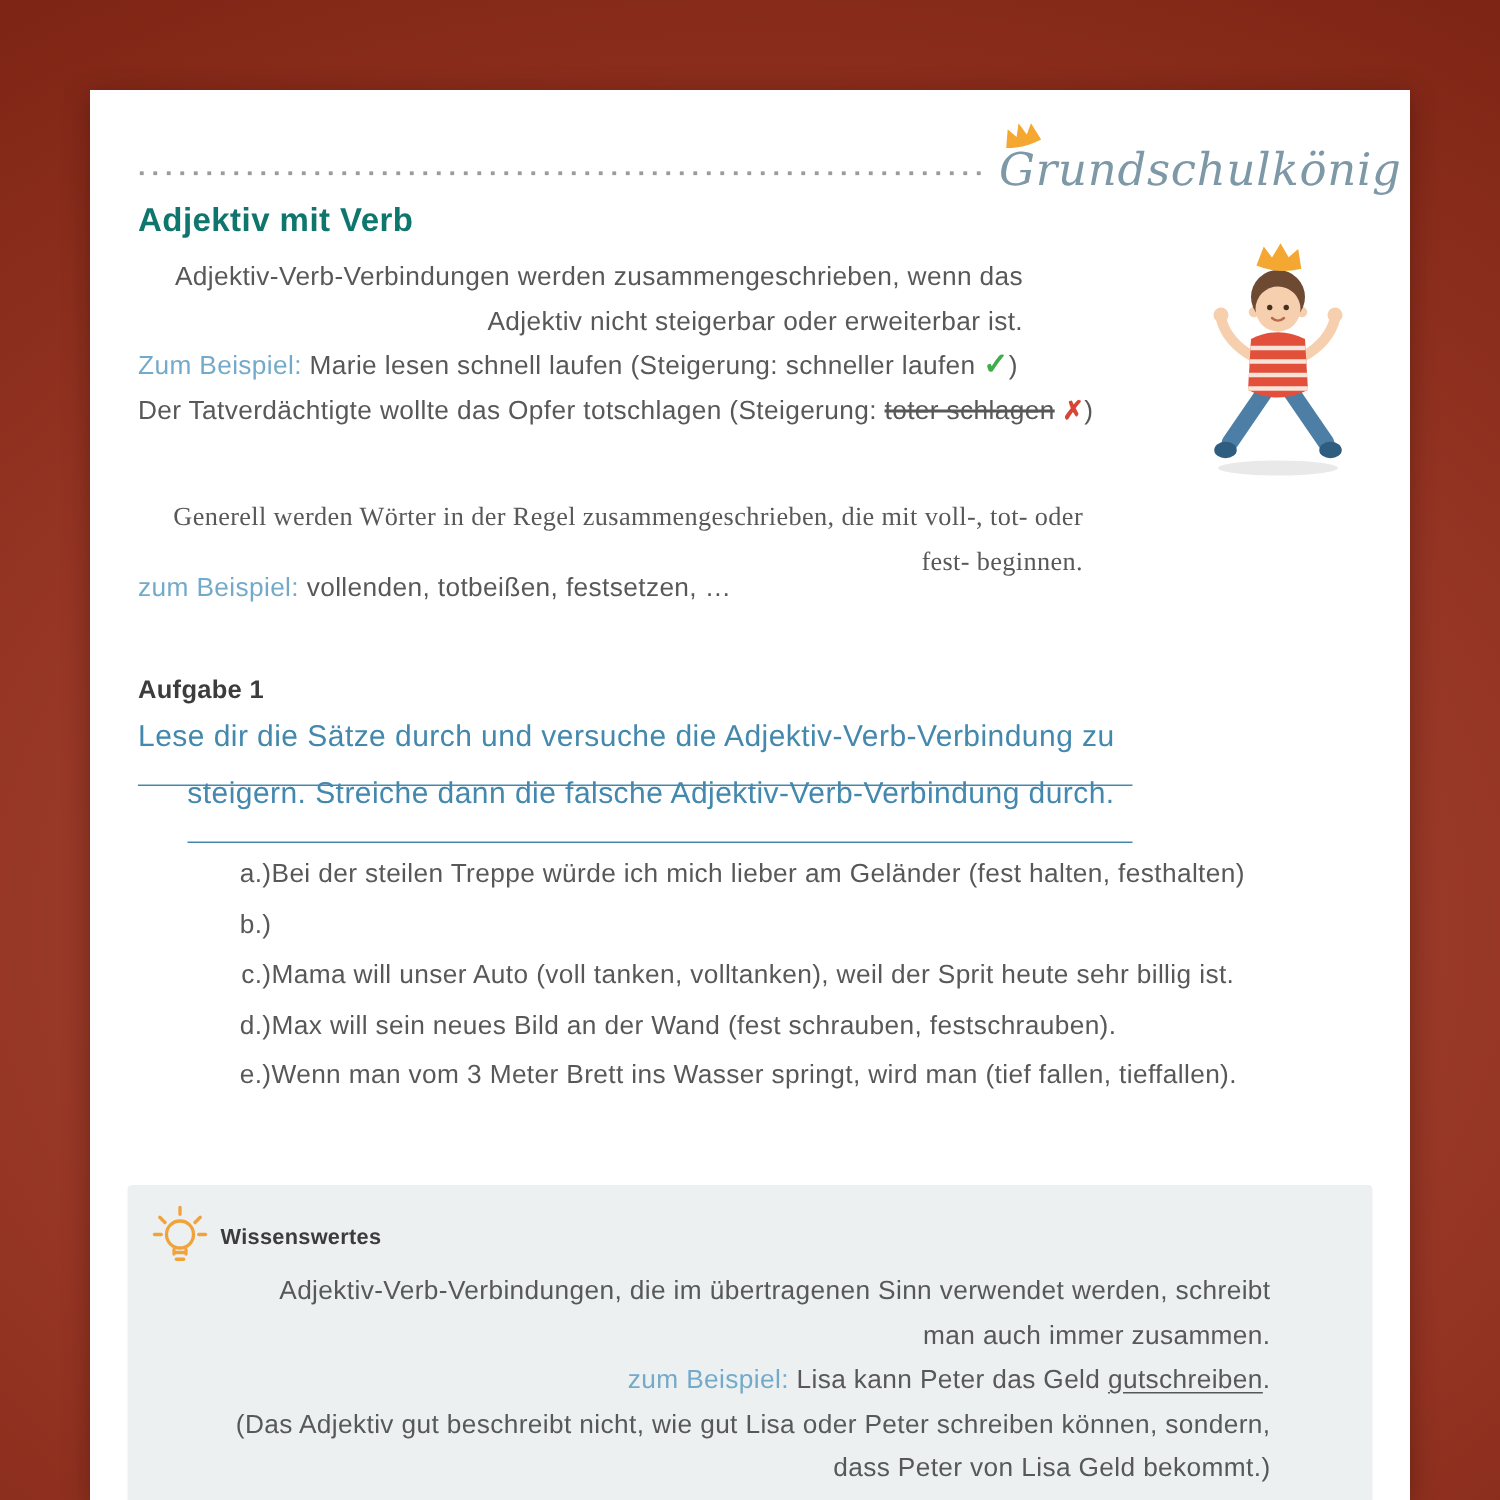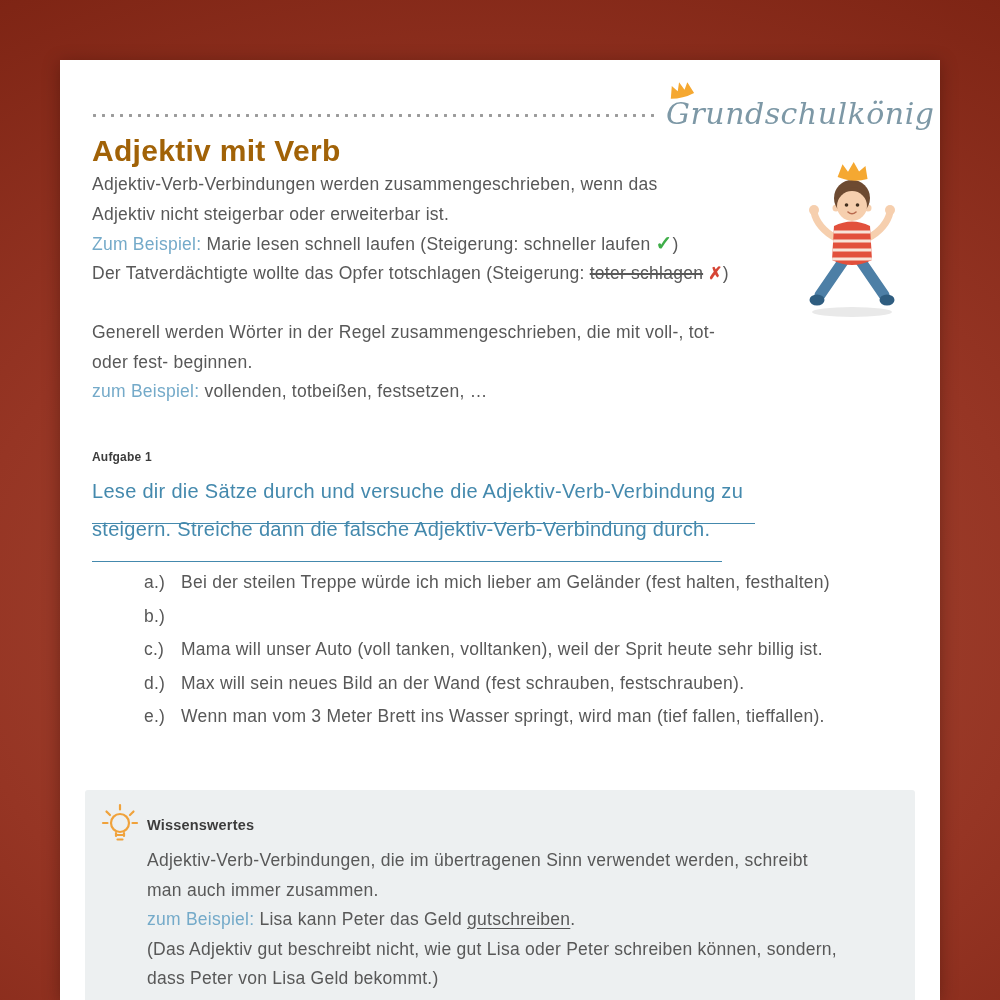--- a/index.html
+++ b/index.html
@@ -6,50 +6,51 @@
   html,body { width:1000px; height:1000px; overflow:hidden; }
   body {
     position:relative;
     font-family:"Liberation Sans", sans-serif;
     background: radial-gradient(ellipse 980px 760px at 50% 62%, #a84d37 0%, #963524 55%, #7c2313 100%);
   }
   .sheet {
     position:absolute; left:60px; top:60px; width:880px; height:940px;
     background:#ffffff; overflow:hidden;
     box-shadow:0 3px 16px rgba(40,10,5,.38);
+    text-align:right;
   }
   .abs { position:absolute; }
 
   .dotted {
     left:30px; top:53px; width:568px; height:5px;
     background-image:radial-gradient(circle, #9b9b9b 1.4px, transparent 1.6px);
     background-size:9px 5px; background-repeat:repeat-x;
   }
   .logo { left:606px; top:36px; width:260px; height:44px; }
   .logo-text {
     font-family:"DejaVu Serif", serif; font-style:italic;
     font-size:30px; color:#7d98a6; letter-spacing:.5px; white-space:nowrap;
   }
   .logo-crown { position:absolute; left:0px; top:-16px; transform:rotate(-14deg); }
 
-  .title { left:32px; top:74px; font-size:30px; font-weight:bold; color:#a16207; letter-spacing:.3px; }
+  .title { left:32px; top:74px; font-size:22px; font-weight:bold; color:#0f766e; letter-spacing:.3px; }
 
   .body { font-size:17.5px; color:#585858; line-height:29.5px; letter-spacing:.25px; }
   .p1  { left:32px; top:110px; width:590px; }
   .ex1 { left:32px; top:169px; white-space:nowrap; }
   .ex2 { left:32px; top:199px; white-space:nowrap; }
-  .p2  { left:32px; top:258px; width:630px; }
+  .p2  { left:32px; top:270px; width:630px;font-family:Liberation Serif, serif; }
   .ex3 { left:32px; top:317px; white-space:nowrap; }
 
   .blue { color:#74aac9; }
   .check { color:#3fae49; font-weight:bold; font-size:20px; }
   .cross { color:#d64535; font-weight:bold; font-size:17px; }
   .struck { text-decoration:line-through; text-decoration-thickness:1.5px; }
 
-  .aufgabe { left:32px; top:390px; font-size:12px; font-weight:bold; color:#3c3c3c; letter-spacing:.2px; }
+  .aufgabe { left:32px; top:390px; font-size:17px; font-weight:bold; color:#3c3c3c; letter-spacing:.2px; }
 
   .instruction { left:32px; top:420px; font-size:20px; color:#4489ad; letter-spacing:.3px; }
   .instruction .iline { display:block; height:38px; }
   .instruction .iline span {
     display:inline-block; border-bottom:1.6px solid #4489ad;
     padding-bottom:20px; padding-right:12px; white-space:nowrap;
   }
 
   .items { left:84px; top:512px; width:780px; }
   .item { display:flex; margin-bottom:12.5px; font-size:17.5px; color:#585858; letter-spacing:.25px; line-height:21px; }

